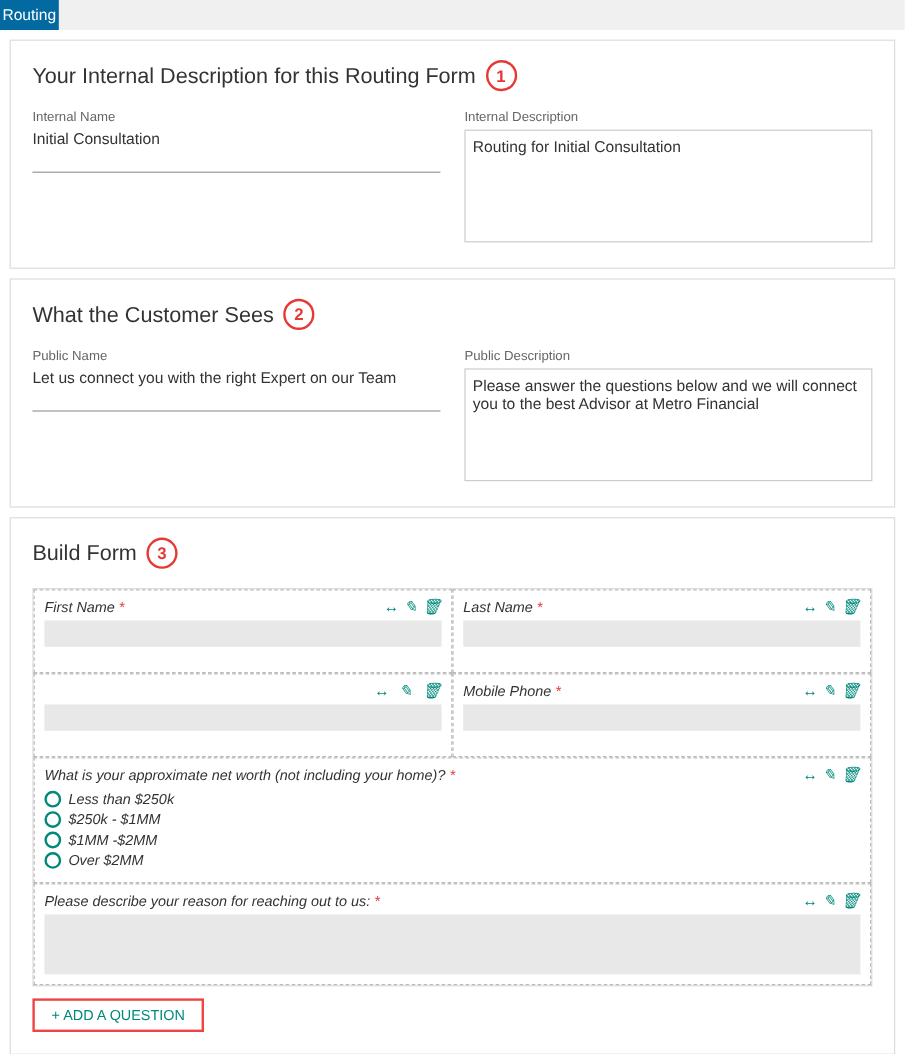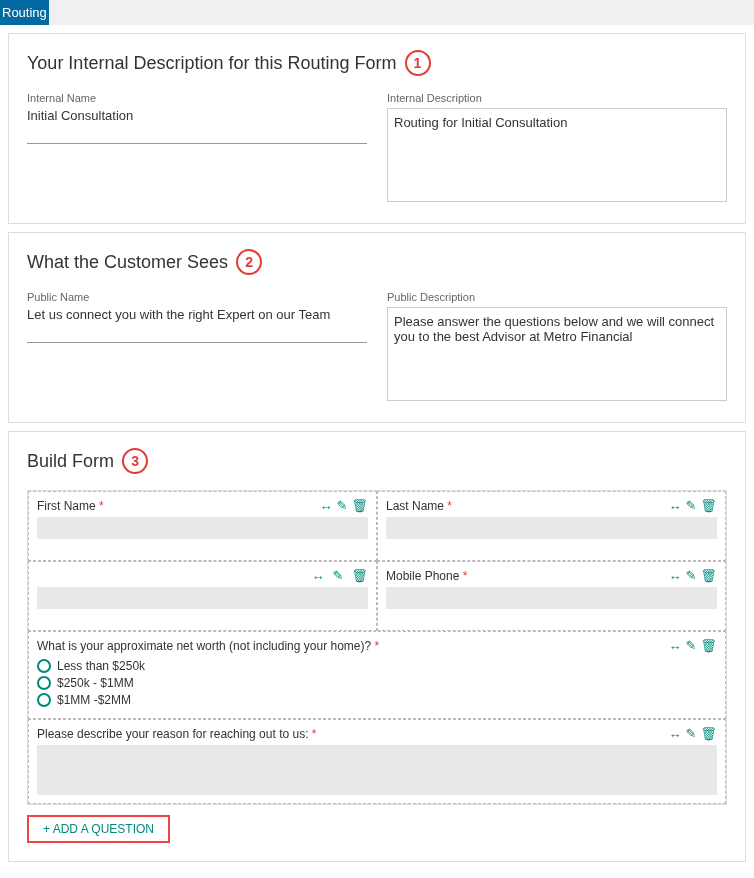--- a/index.html
+++ b/index.html
@@ -97,20 +97,21 @@
       grid-template-columns: 1fr 1fr;
       gap: 0;
       border: 1px solid #ddd;
     }
 
     .form-field-block {
       border: 1px dashed #bbb;
       padding: 6px 8px 8px 8px;
       position: relative;
       min-height: 70px;
+      font-style: italic;
     }
 
     .form-field-block.full-width {
       grid-column: 1 / -1;
     }
 
     .field-header {
       display: flex;
       justify-content: space-between;
       align-items: center;
@@ -301,20 +302,24 @@
           <span>Less than $250k</span>
         </div>
         <div class="radio-option">
           <div class="radio-circle"></div>
           <span>$250k - $1MM</span>
         </div>
         <div class="radio-option">
           <div class="radio-circle"></div>
           <span>$1MM -$2MM</span>
         </div>
+        <div class="radio-option">
+          <div class="radio-circle"></div>
+          <span>Over $2MM</span>
+        </div>
       </div>
     </div>
 
     <div class="form-field-block full-width">
       <div class="field-header">
         <span class="field-name">
           Please describe your reason for reaching out to us: <span class="required">*</span>
         </span>
         <div class="field-icons">
           <span class="field-icon">↔</span>

